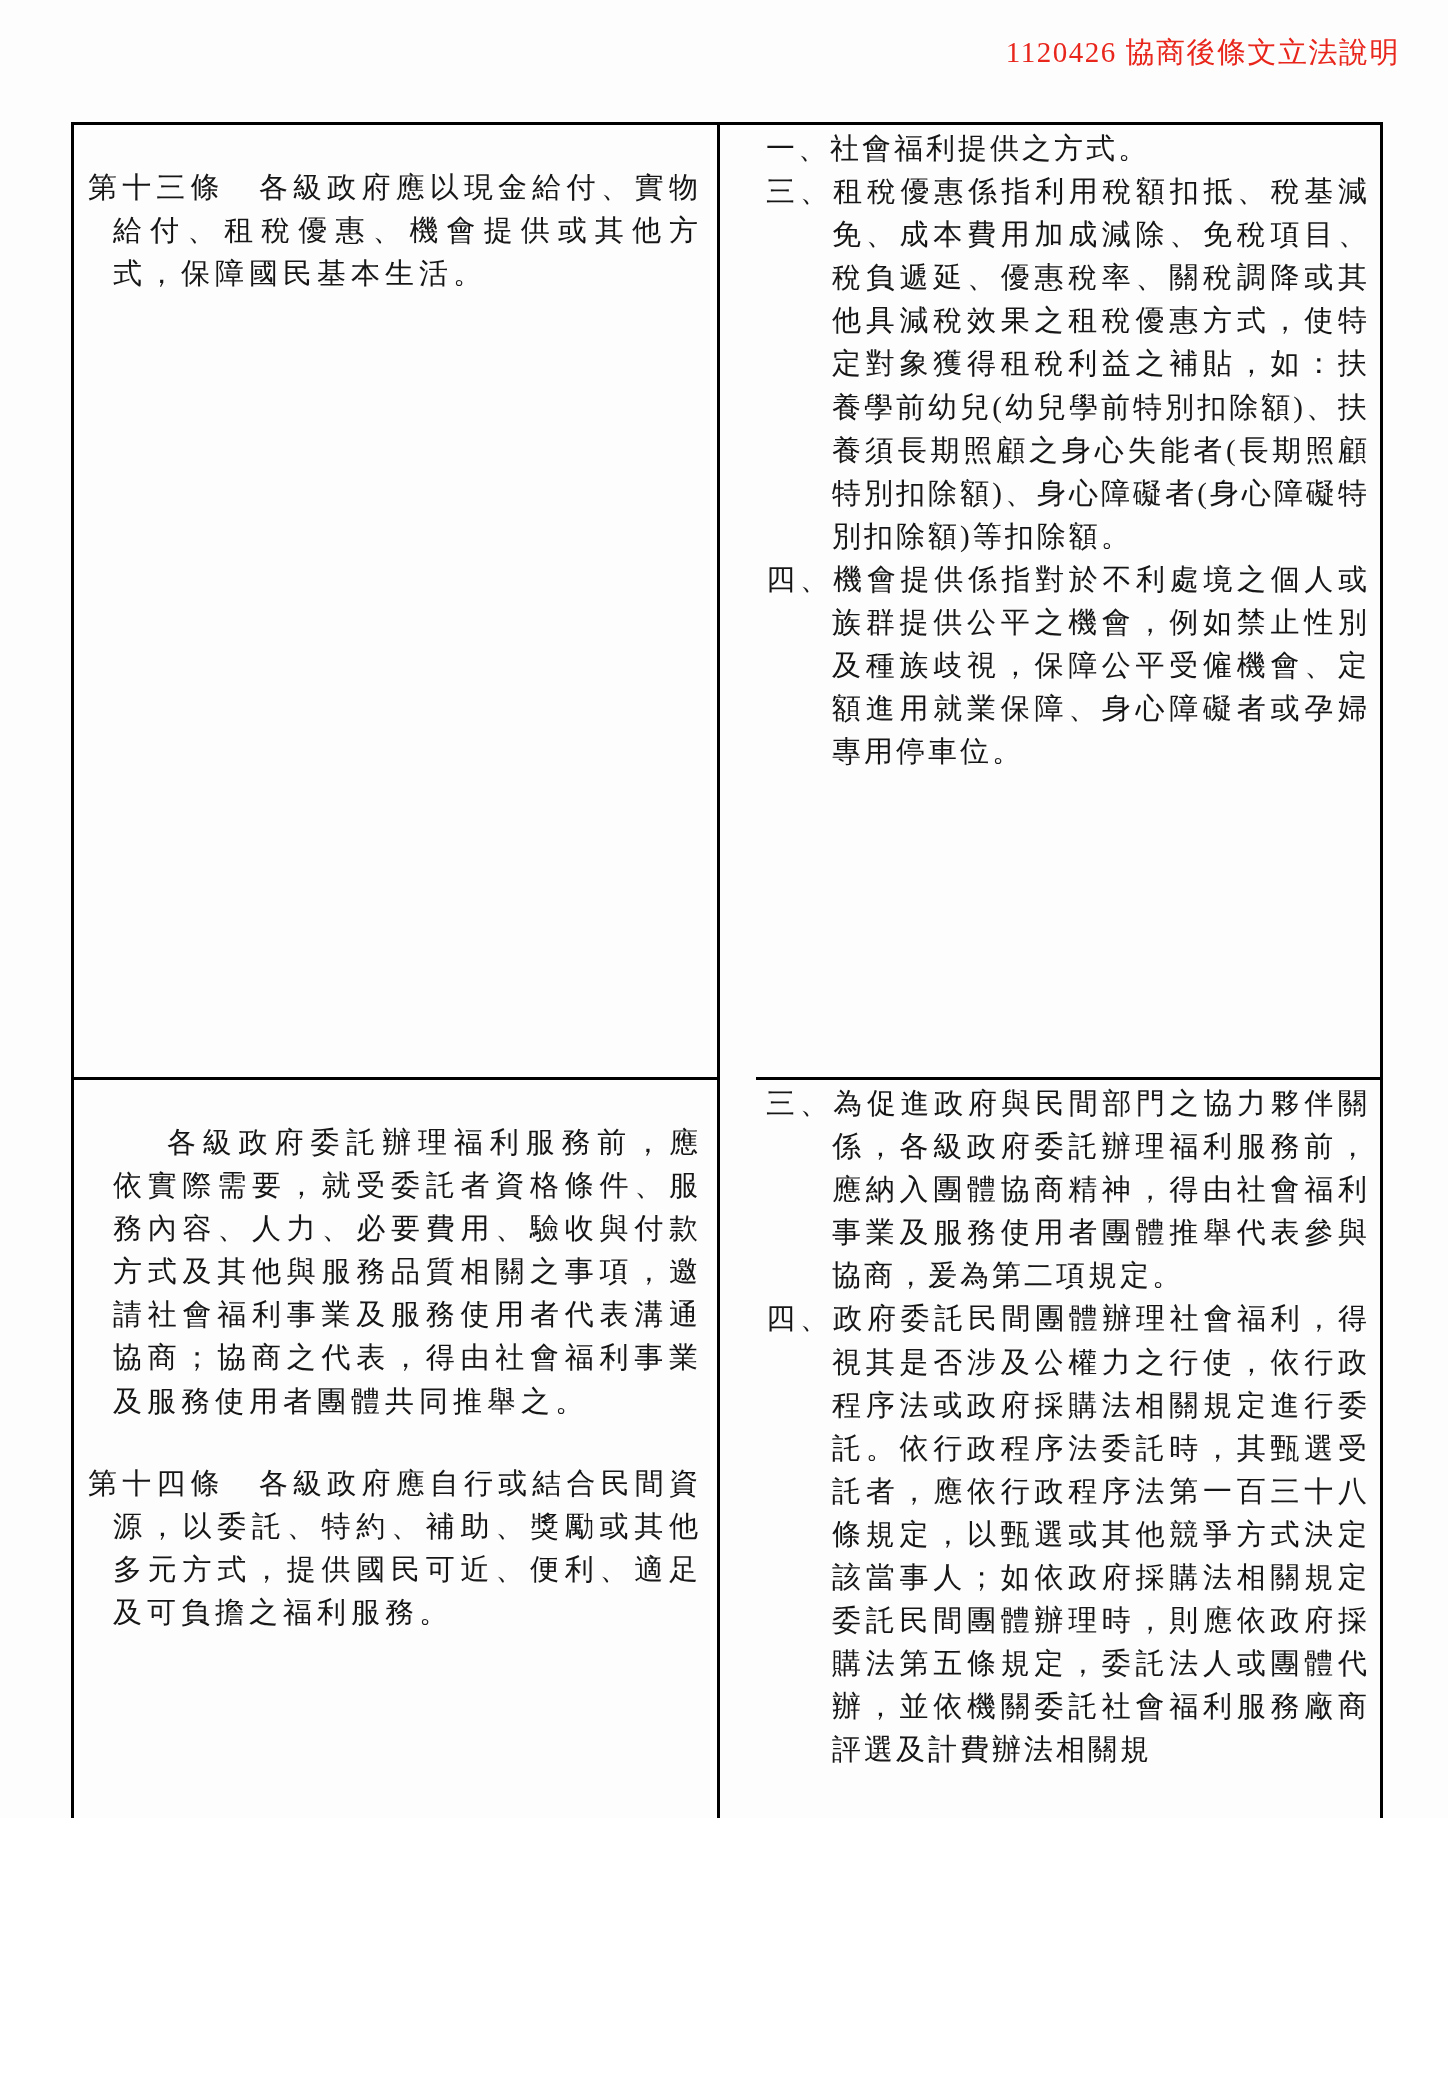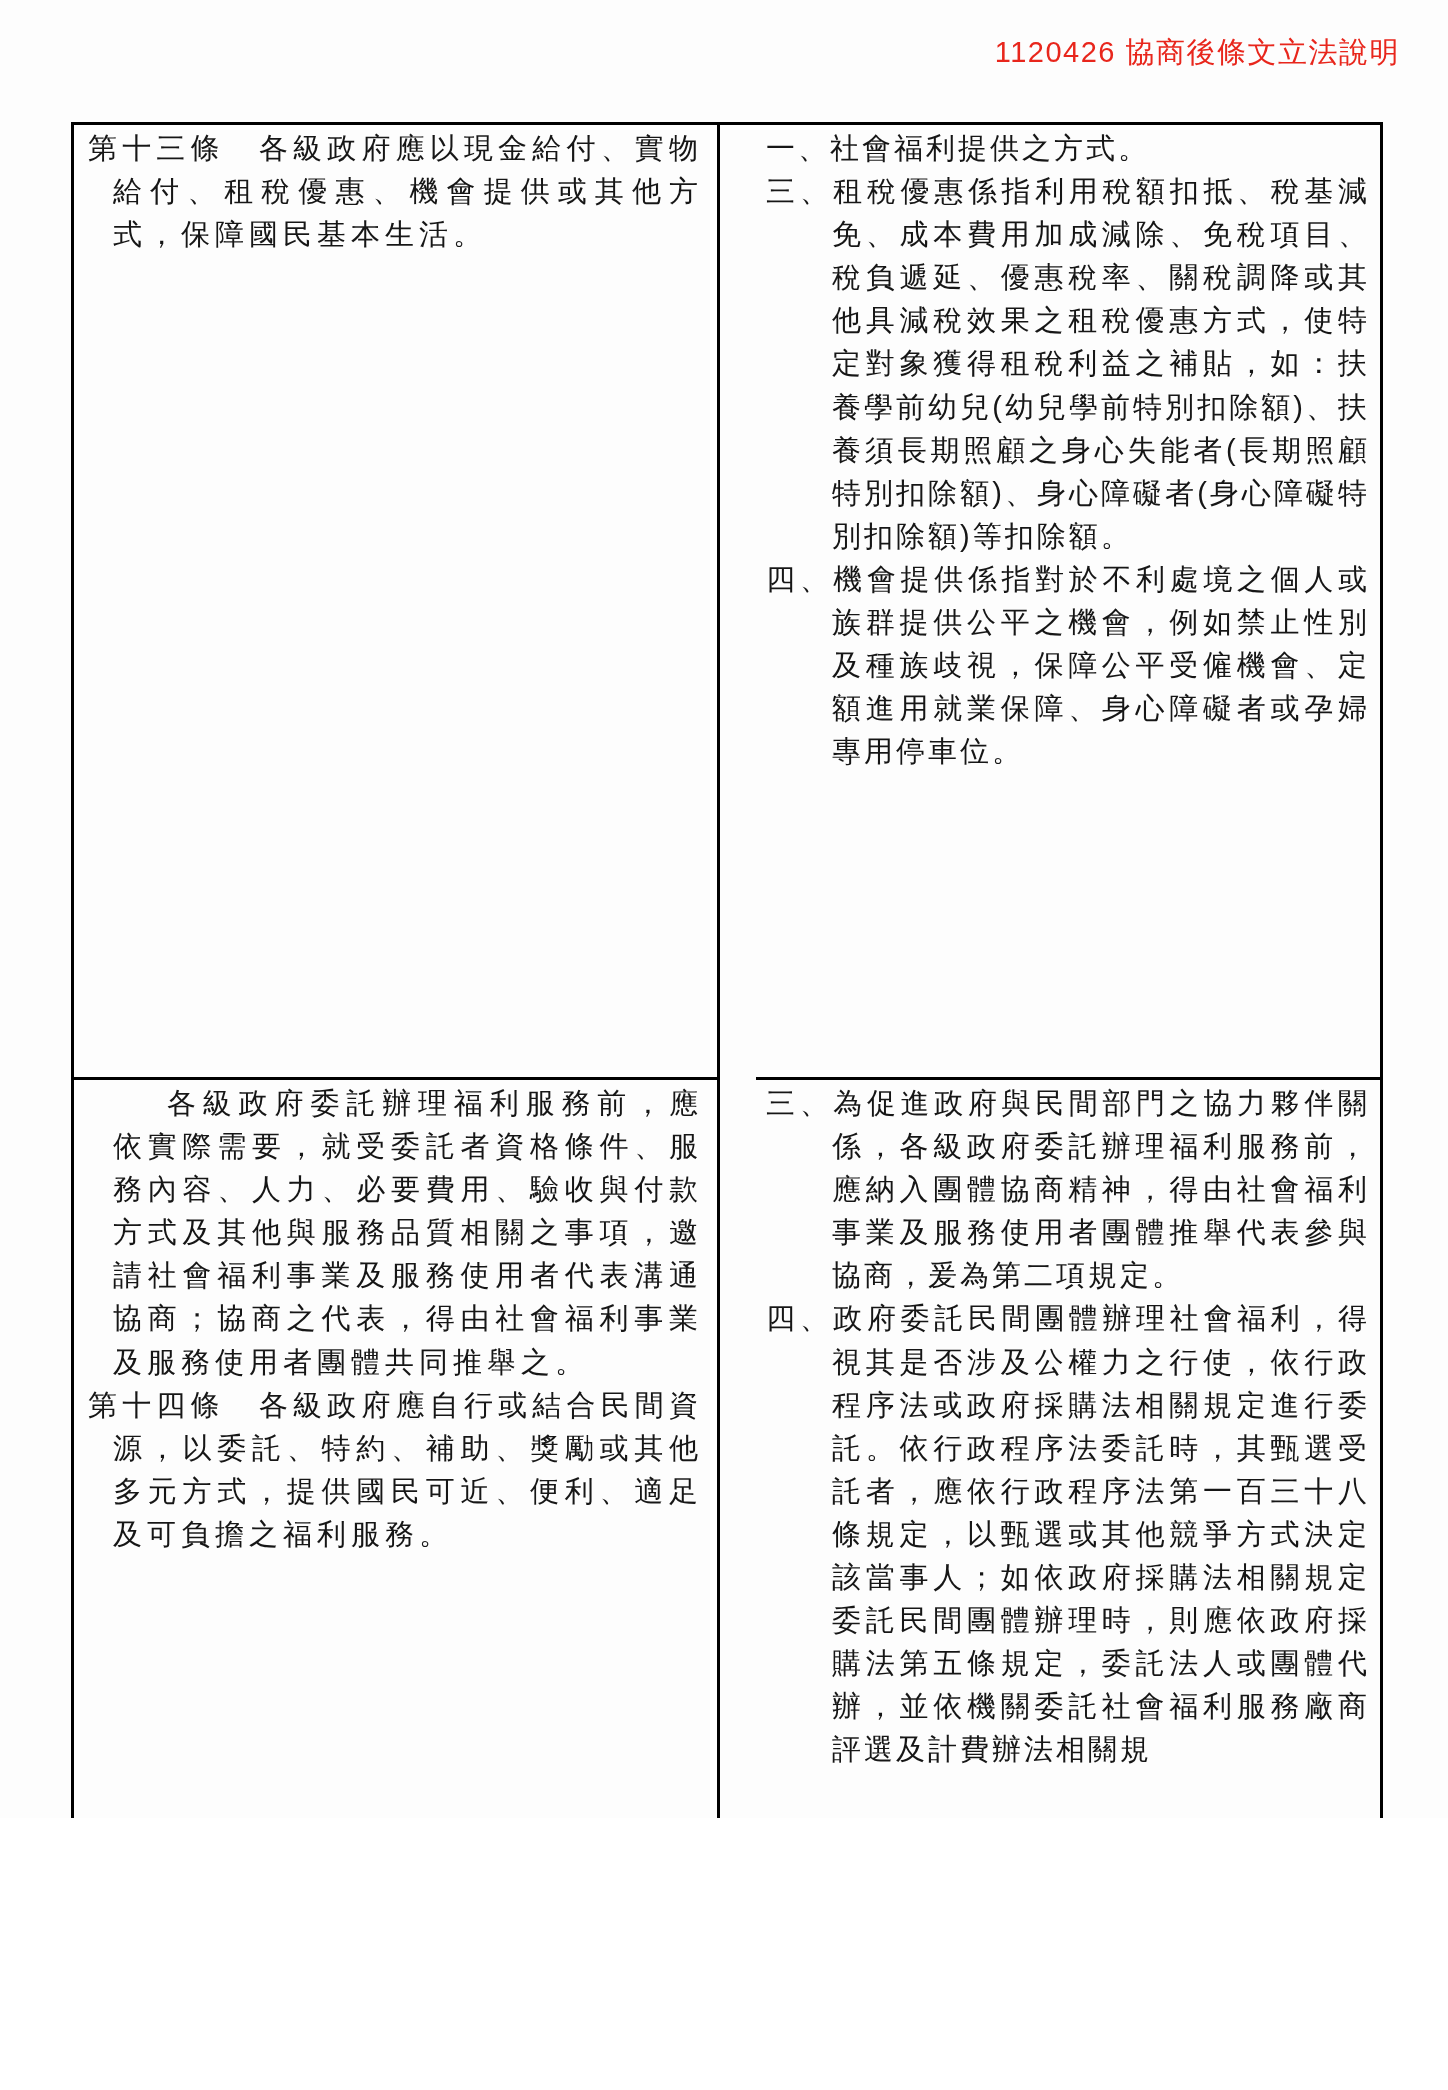--- a/index.html
+++ b/index.html
@@ -3,21 +3,21 @@
 <meta charset="utf-8">
 <style>
   * { margin: 0; padding: 0; box-sizing: border-box; }
   html, body { background: #ffffff; }
   .page {
     position: relative;
     width: 1448px;
     height: 1818px;
     background: #fdfdfd;
     overflow: hidden;
-    font-family: Liberation Sans, sans-serif;
+    font-family: Liberation Serif, serif;
     color: #161616;
   }
   .doc-header {
     position: absolute;
     top: 33px;
     right: 48px;
     font-size: 29px;
     letter-spacing: 1.5px;
     white-space: nowrap;
   }
@@ -47,20 +47,21 @@
   .cell.row1 { border-bottom: 3px solid #000; }
 
   
   .art-para {
     font-size: 29px;
     letter-spacing: 5px;
     line-height: 43.1px;
     text-align: justify;
     padding-left: 25px;
     text-indent: -25px;
+    margin-top: 39px;
   }
   .art-para.indent { text-indent: 54px; }
 
   
   .exp-item {
     font-size: 29px;
     letter-spacing: 3px;
     line-height: 43.1px;
     text-align: justify;
     padding-left: 66px;

